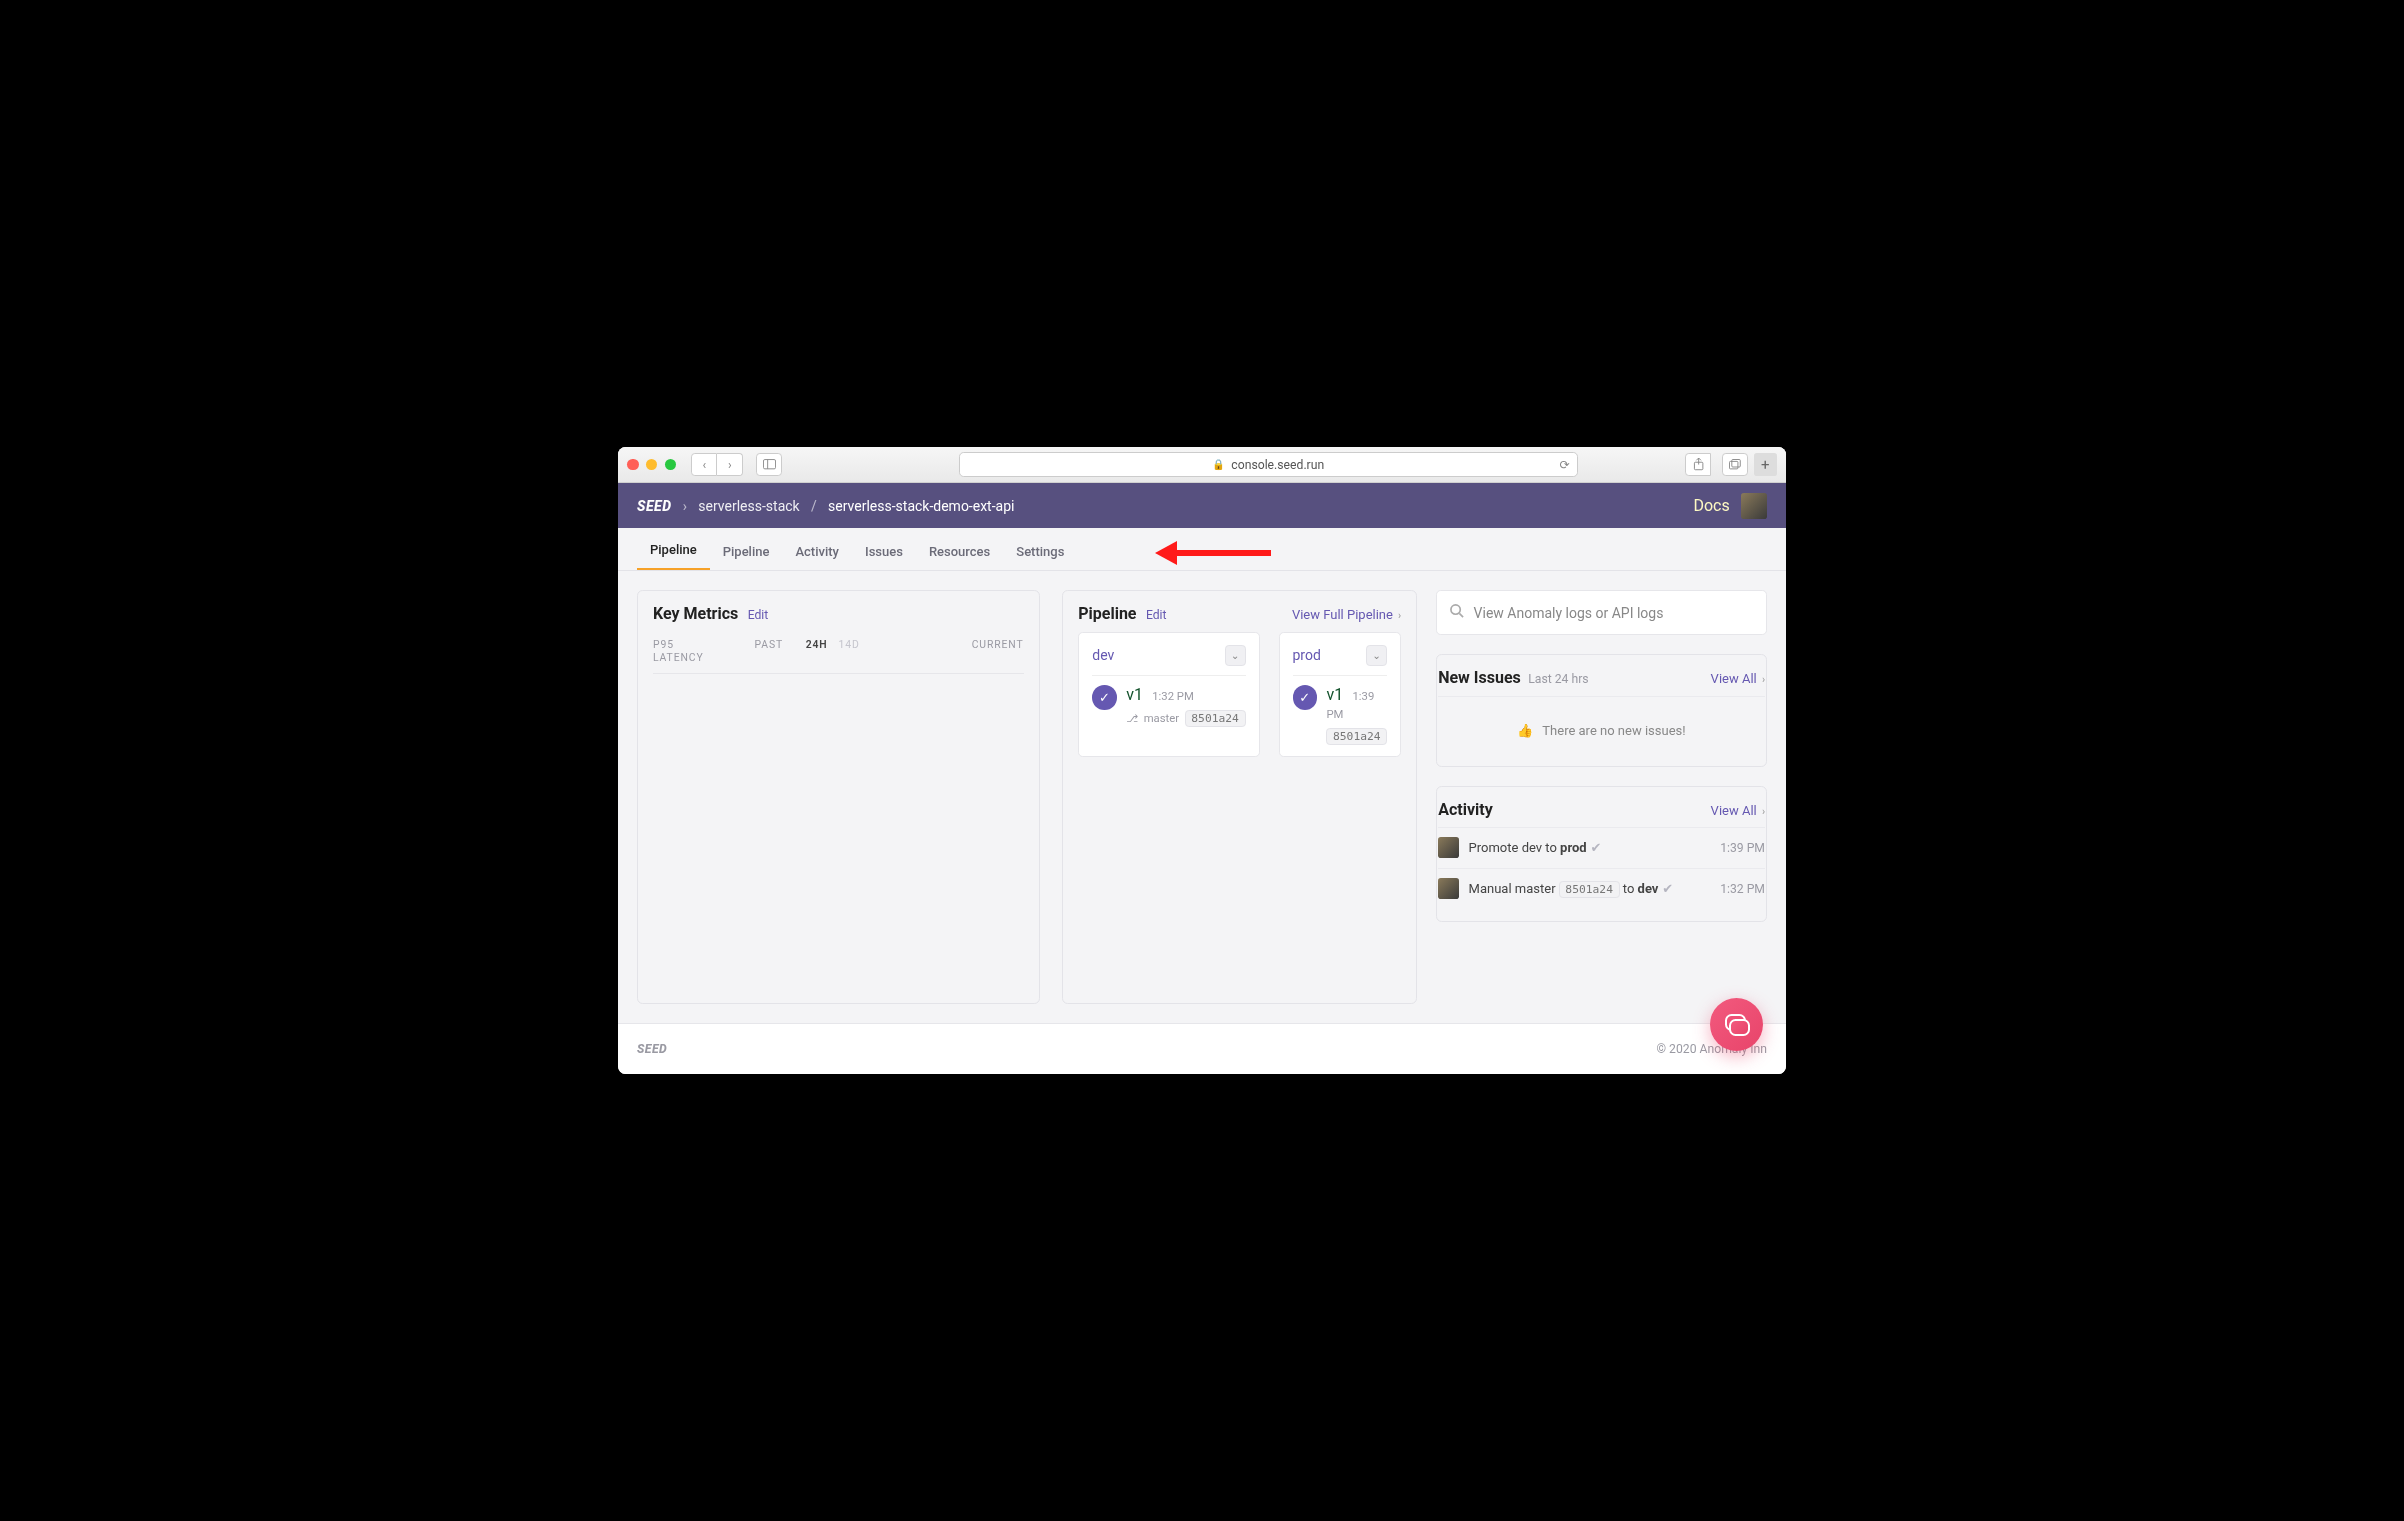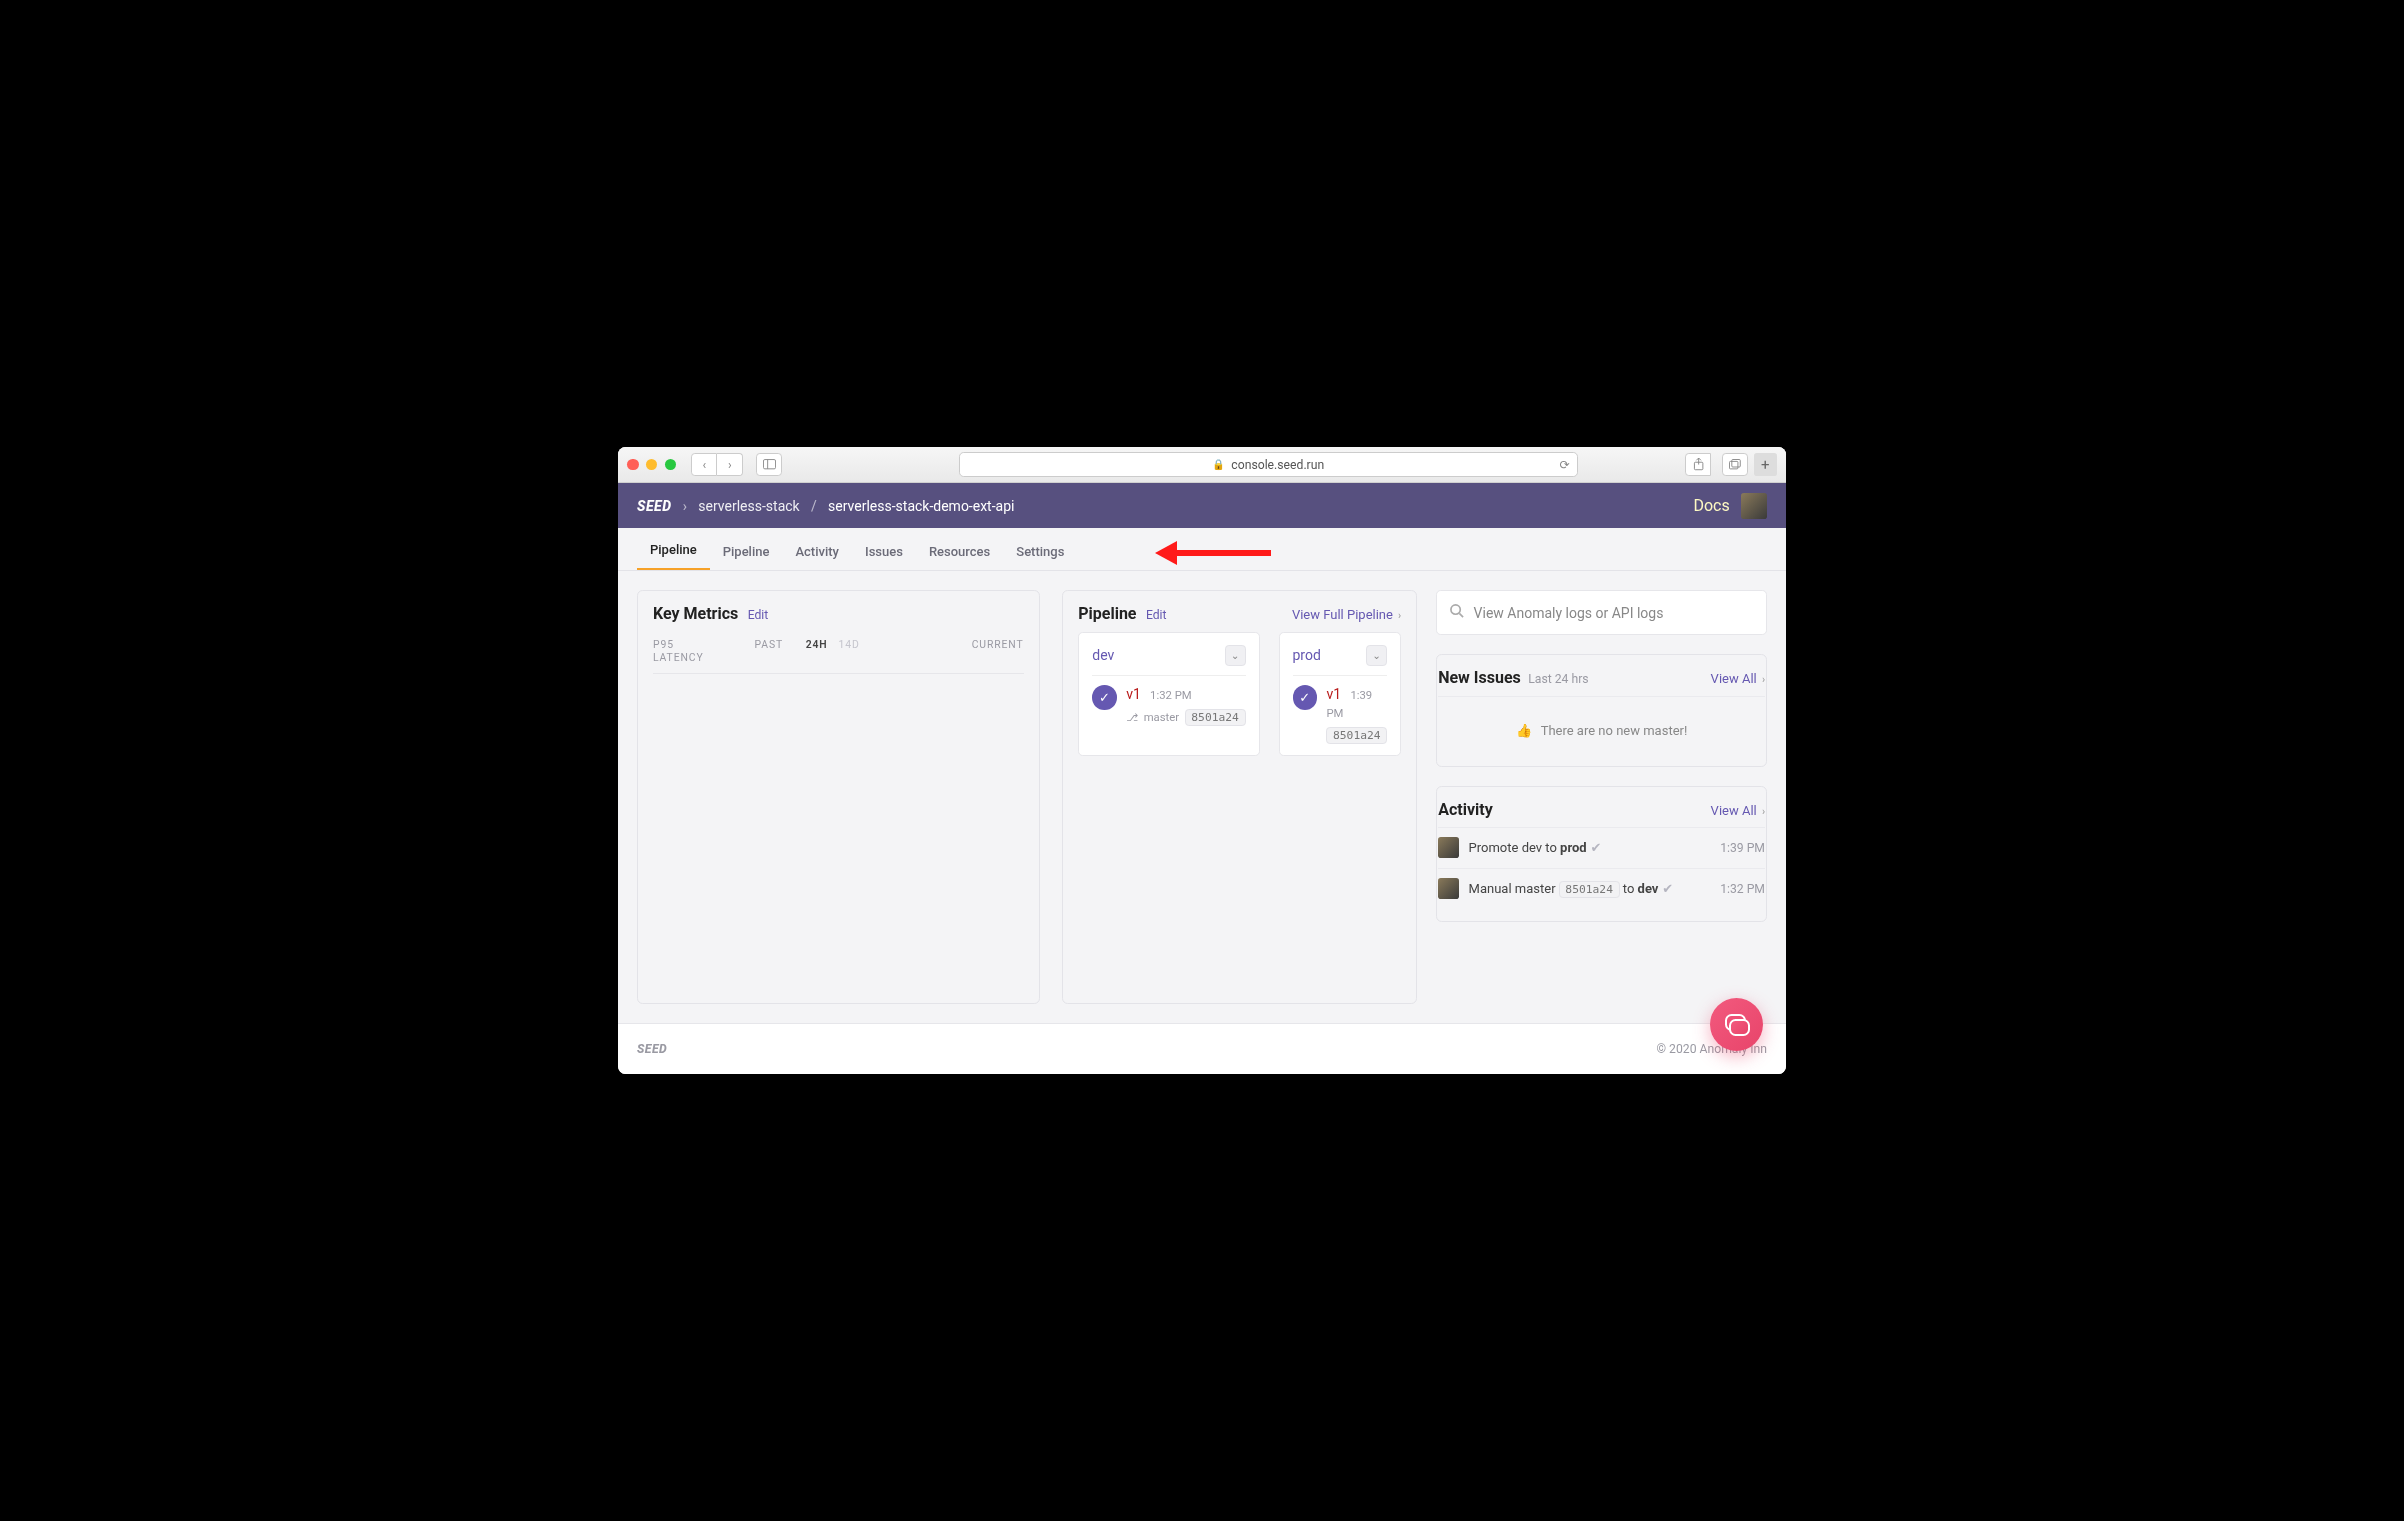--- a/index.html
+++ b/index.html
@@ -141,21 +141,21 @@
     width:21px;height:21px;background:#f0f0f3;border:0.9px solid #e3e3e8;
     border-radius:3.8px;display:flex;align-items:center;justify-content:center;
     color:#888;font-size:10.4px;
   }
   .stage-body{display:flex;gap:9.4px;align-items:flex-start;}
   .check-badge{
     width:24.5px;height:24.5px;border-radius:50%;background:#6558b1;
     display:flex;align-items:center;justify-content:center;color:#fff;font-size:13px;
     flex-shrink:0;
   }
-  .stage-info .ver{font-size:14px;color:#b91c1c;display:inline-block;}
+  .stage-info .ver{font-size:16px;color:#14532d;display:inline-block;}
   .stage-info .time{font-size:11.3px;color:#9a9aa3;margin-left:5.6px;}
   .stage-meta{margin-top:5.6px;display:flex;gap:5.6px;align-items:center;font-size:11.3px;color:#9a9aa3;}
   .branch-ico{font-size:10.4px;}
   .sha{
     background:#f2f2f4;border:0.9px solid #e3e3e8;border-radius:3.8px;
     padding:0.9px 5.6px;font-family:ui-monospace,Menlo,monospace;font-size:11.3px;color:#777;
   }
 
   .search-box{
     background:#fff;border:0.9px solid #e6e6ea;border-radius:4.7px;
@@ -369,21 +369,21 @@
           <span class="side-title">New Issues</span>
           <span class="side-sub">Last 24 hrs</span>
           <span class="spacer" style="flex:1"></span>
           <span class="panel-link">
             <span>View All</span>
             <span class="chev">›</span>
           </span>
         </div>
         <div class="no-issues">
           <span class="thumb">👍</span>
-          <span>There are no new master!</span>
+          <span>There are no new issues!</span>
         </div>
       </div>
 
       <div class="side-panel">
         <div class="side-hdr" style="margin-bottom:7.5px">
           <span class="side-title">Activity</span>
           <span class="spacer" style="flex:1"></span>
           <span class="panel-link">
             <span>View All</span>
             <span class="chev">›</span>

